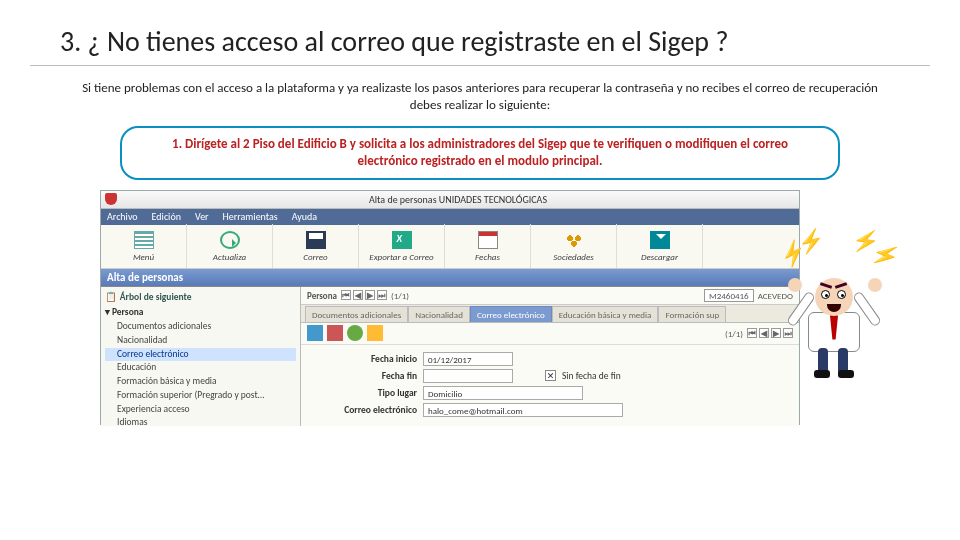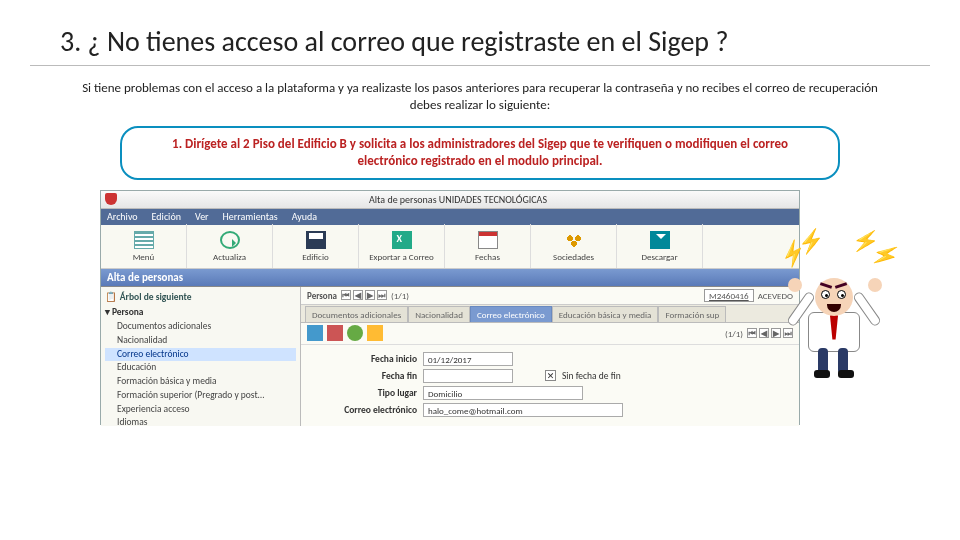--- a/index.html
+++ b/index.html
@@ -10,21 +10,21 @@
   .tip-box { border: 2px solid #0a8fbf; border-radius: 18px; margin: 0 120px 10px 120px; padding: 8px 20px; text-align: center; font-size: 13px; color: #b22; font-weight: 600; line-height: 1.3; }
   .shot-wrap { position: relative; margin: 6px auto 0 auto; width: 760px; }
   
   .app { width: 700px; height: 235px; border: 1px solid #9aa; background: #f4f4ee; font-size: 10px; color: #222; position: relative; }
   .app .titlebar { height: 18px; background: linear-gradient(#fafafa,#e6e6e6); border-bottom: 1px solid #bbb; display: flex; align-items: center; padding: 0 4px; gap:4px; }
   .app .titlebar .shield { width:12px; height:12px; background:#c33; border-radius:2px 2px 50% 50%; display:inline-block; }
   .app .titlebar .tb-title { flex:1; text-align:center; color:#333; font-size:10px; }
   .app .menubar { height:16px; background:#516b97; color:#fff; display:flex; align-items:center; gap:14px; padding:0 6px; font-size:10px; }
   .app .menubar span { text-decoration: underline dotted transparent; }
   .app .toolbar { height:44px; background:#f9f9f2; border-bottom:1px solid #ccc; display:flex; align-items:center; }
-  .tbtn { width:86px; height:44px; border-right:1px solid #ddd; display:flex; flex-direction:column; align-items:center; justify-content:center; gap:2px; font-size:9px; color:#444; }
+  .tbtn { width:86px; height:44px; border-right:1px solid #ddd; display:flex; flex-direction:column; align-items:center; justify-content:center; gap:2px; font-size:9px; color:#444;font-style:italic; }
   .tbtn .ic { width:20px; height:18px; }
   .ic-grid { background: repeating-linear-gradient(#6aa,#6aa 2px,#fff 2px,#fff 4px), repeating-linear-gradient(90deg,#6aa,#6aa 2px,#fff 2px,#fff 4px); border:1px solid #6aa;}
   .ic-ref { border-radius:50%; border:2px solid #3a7; position:relative;}
   .ic-ref:after{content:"";position:absolute;right:-2px;top:6px;border:4px solid transparent;border-left-color:#3a7;}
   .ic-save { background:#2b3b55; position:relative;}
   .ic-save:after{content:"";position:absolute;left:3px;top:2px;width:14px;height:6px;background:#fff;}
   .ic-xls { background:linear-gradient(#2a8,#2a8); position:relative;}
   .ic-xls:after{content:"X";position:absolute;left:5px;top:1px;color:#fff;font-size:10px;font-weight:bold;}
   .ic-date { background:#fff;border:1px solid #888;position:relative;}
   .ic-date:before{content:"";position:absolute;top:0;left:0;right:0;height:4px;background:#c33;}
@@ -36,21 +36,21 @@
   .tree { width:200px; border-right:1px solid #bbb; background:#f8f8f2; padding:4px 4px; font-size:9.5px; line-height:1.45; color:#444; overflow:hidden;}
   .tree .hd { color:#355; font-weight:600; margin-bottom:2px; display:flex; align-items:center; gap:3px;}
   .tree .root { color:#333; font-weight:600;}
   .tree .item { padding-left:12px; white-space:nowrap;}
   .tree .sel { background:#cfe3ff; color:#038; padding-left:12px;}
   .main { flex:1; background:#fbfbf5; position:relative; }
   .crumb { height:18px; border-bottom:1px solid #ccc; display:flex; align-items:center; justify-content:flex-end; gap:4px; padding:0 6px; font-size:9px; color:#555;}
   .crumb .lab{ font-weight:600;}
   .crumb .nav{ display:inline-flex; gap:2px;}
   .crumb .nav b{ width:10px;height:10px;border:1px solid #999;display:inline-flex;align-items:center;justify-content:center;font-size:8px;color:#666;background:#fff;}
-  .crumb .idbox{ border:1px solid #999;background:#fff;padding:0 4px;text-decoration:underline;}
+  .crumb .idbox{ border:1px solid #999;background:#fff;padding:0 4px;}
   .tabs { height:18px; background:#eceadf; border-bottom:1px solid #bbb; display:flex; align-items:flex-end; padding-left:4px; gap:0; font-size:9px;}
   .tab { padding:2px 6px; background:#e4e2d6; border:1px solid #bbb; border-bottom:none; color:#666; white-space:nowrap;}
   .tab.on { background:#7a9ad0; color:#fff; border-color:#6a8ac0;}
   .iconrow { height:22px; display:flex; align-items:center; gap:4px; padding:2px 6px; border-bottom:1px solid #ddd;}
   .iconrow .ik{ width:16px;height:16px; }
   .ik1{background:#49c;} .ik2{background:#c55;} .ik3{background:#6a4;border-radius:50%;} .ik4{background:#fb3;}
   .iconrow .sp{flex:1;}
   .iconrow .ct{font-size:9px;color:#555;}
   .iconrow .nav2{display:inline-flex;gap:2px;}
   .iconrow .nav2 b{width:10px;height:10px;border:1px solid #999;background:#fff;font-size:8px;display:inline-flex;align-items:center;justify-content:center;color:#666;}
@@ -105,21 +105,21 @@
       <div class="tbtn">
           <div class="ic ic-grid"></div>
           <span>Menú</span>
         </div>
       <div class="tbtn">
           <div class="ic ic-ref"></div>
           <span>Actualiza</span>
         </div>
       <div class="tbtn">
           <div class="ic ic-save"></div>
-          <span>Edificio</span>
+          <span>Correo</span>
         </div>
       <div class="tbtn">
           <div class="ic ic-xls"></div>
           <span>Exportar a Correo</span>
         </div>
       <div class="tbtn">
           <div class="ic ic-date"></div>
           <span>Fechas</span>
         </div>
       <div class="tbtn">

